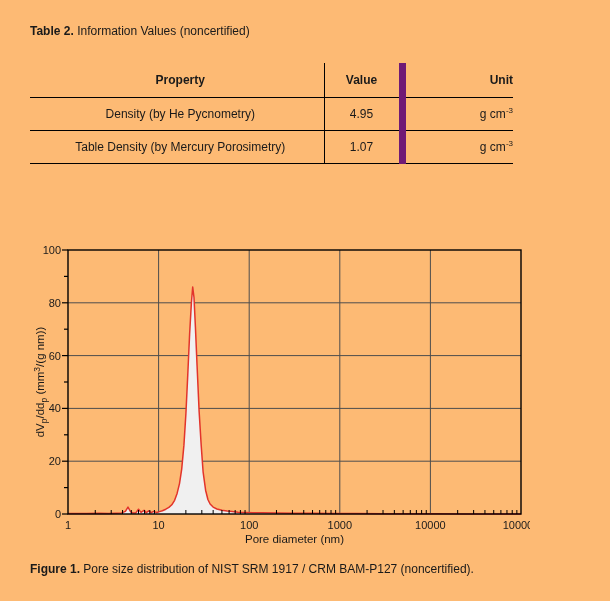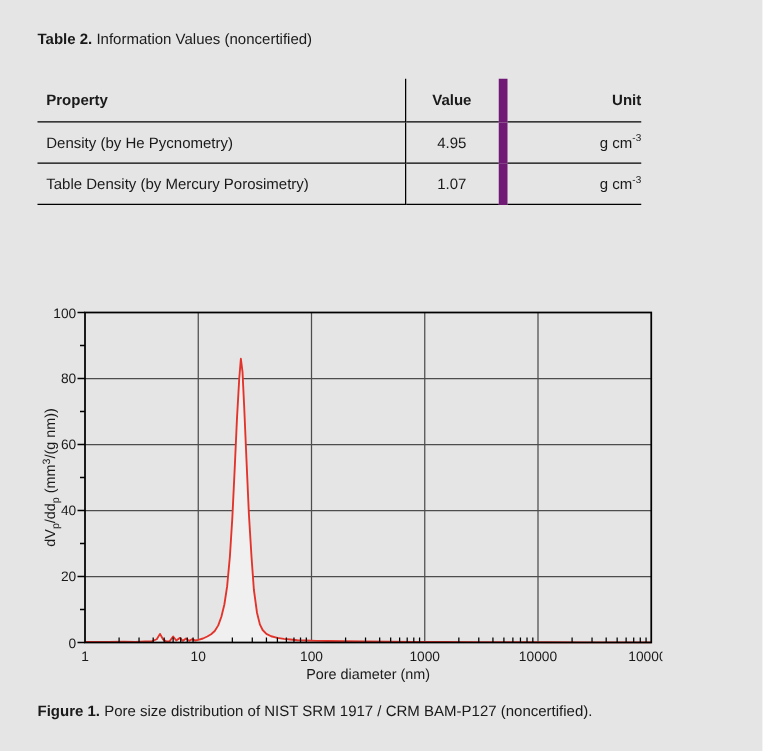--- a/index.html
+++ b/index.html
@@ -1,36 +1,36 @@
 <!DOCTYPE html>
 <html><head>
 <meta charset="utf-8">
 <style>
   html,body{margin:0;padding:0;background:#fff;}
   #page{
-    position:relative;width:610px;height:601px;background:#e5e5e5;
+    position:relative;width:610px;height:601px;background:#fdba74;
     font-family:"Liberation Sans",sans-serif;color:#1a1a1a;overflow:hidden;
   }
   
   #table-title{position:absolute;left:30px;top:24px;font-size:12px;}
   #table-title .b{font-weight:bold;}
   
   #info-table{
     position:absolute;left:30px;top:63px;width:483px;
     border-collapse:collapse;font-size:12px;table-layout:fixed;
   }
   #info-table col.c-prop{width:294px;}
   #info-table col.c-val{width:78px;}
   #info-table col.c-unit{width:111px;}
   #info-table th,#info-table td{padding:0;vertical-align:middle;}
   #info-table thead tr{height:34px;}
   #info-table tbody tr{height:33px;}
   #info-table thead tr{border-bottom:1px solid #000;}
   #info-table tbody tr.hline{border-bottom:1px solid #000;}
-  #info-table .cell-prop{text-align:left;padding-left:7px;}
+  #info-table .cell-prop{text-align:center;padding-left:7px;}
   #info-table .cell-val{text-align:center;border-left:1px solid #000;border-right:7px solid #701a75;}
   #info-table .cell-unit{text-align:right;}
   #info-table th.cell-prop,#info-table th.cell-val,#info-table th.cell-unit{font-weight:bold;}
   #info-table sup{font-size:8px;line-height:0;}
   
   #chart-wrap{position:absolute;left:30px;top:240px;width:500px;height:310px;}
   #chart-wrap svg text{font-family:"Liberation Sans",sans-serif;fill:#1a1a1a;}
   
   #figure-caption{position:absolute;left:30px;top:562px;font-size:12px;width:560px;}
   #figure-caption .b{font-weight:bold;margin-top:36px;}

